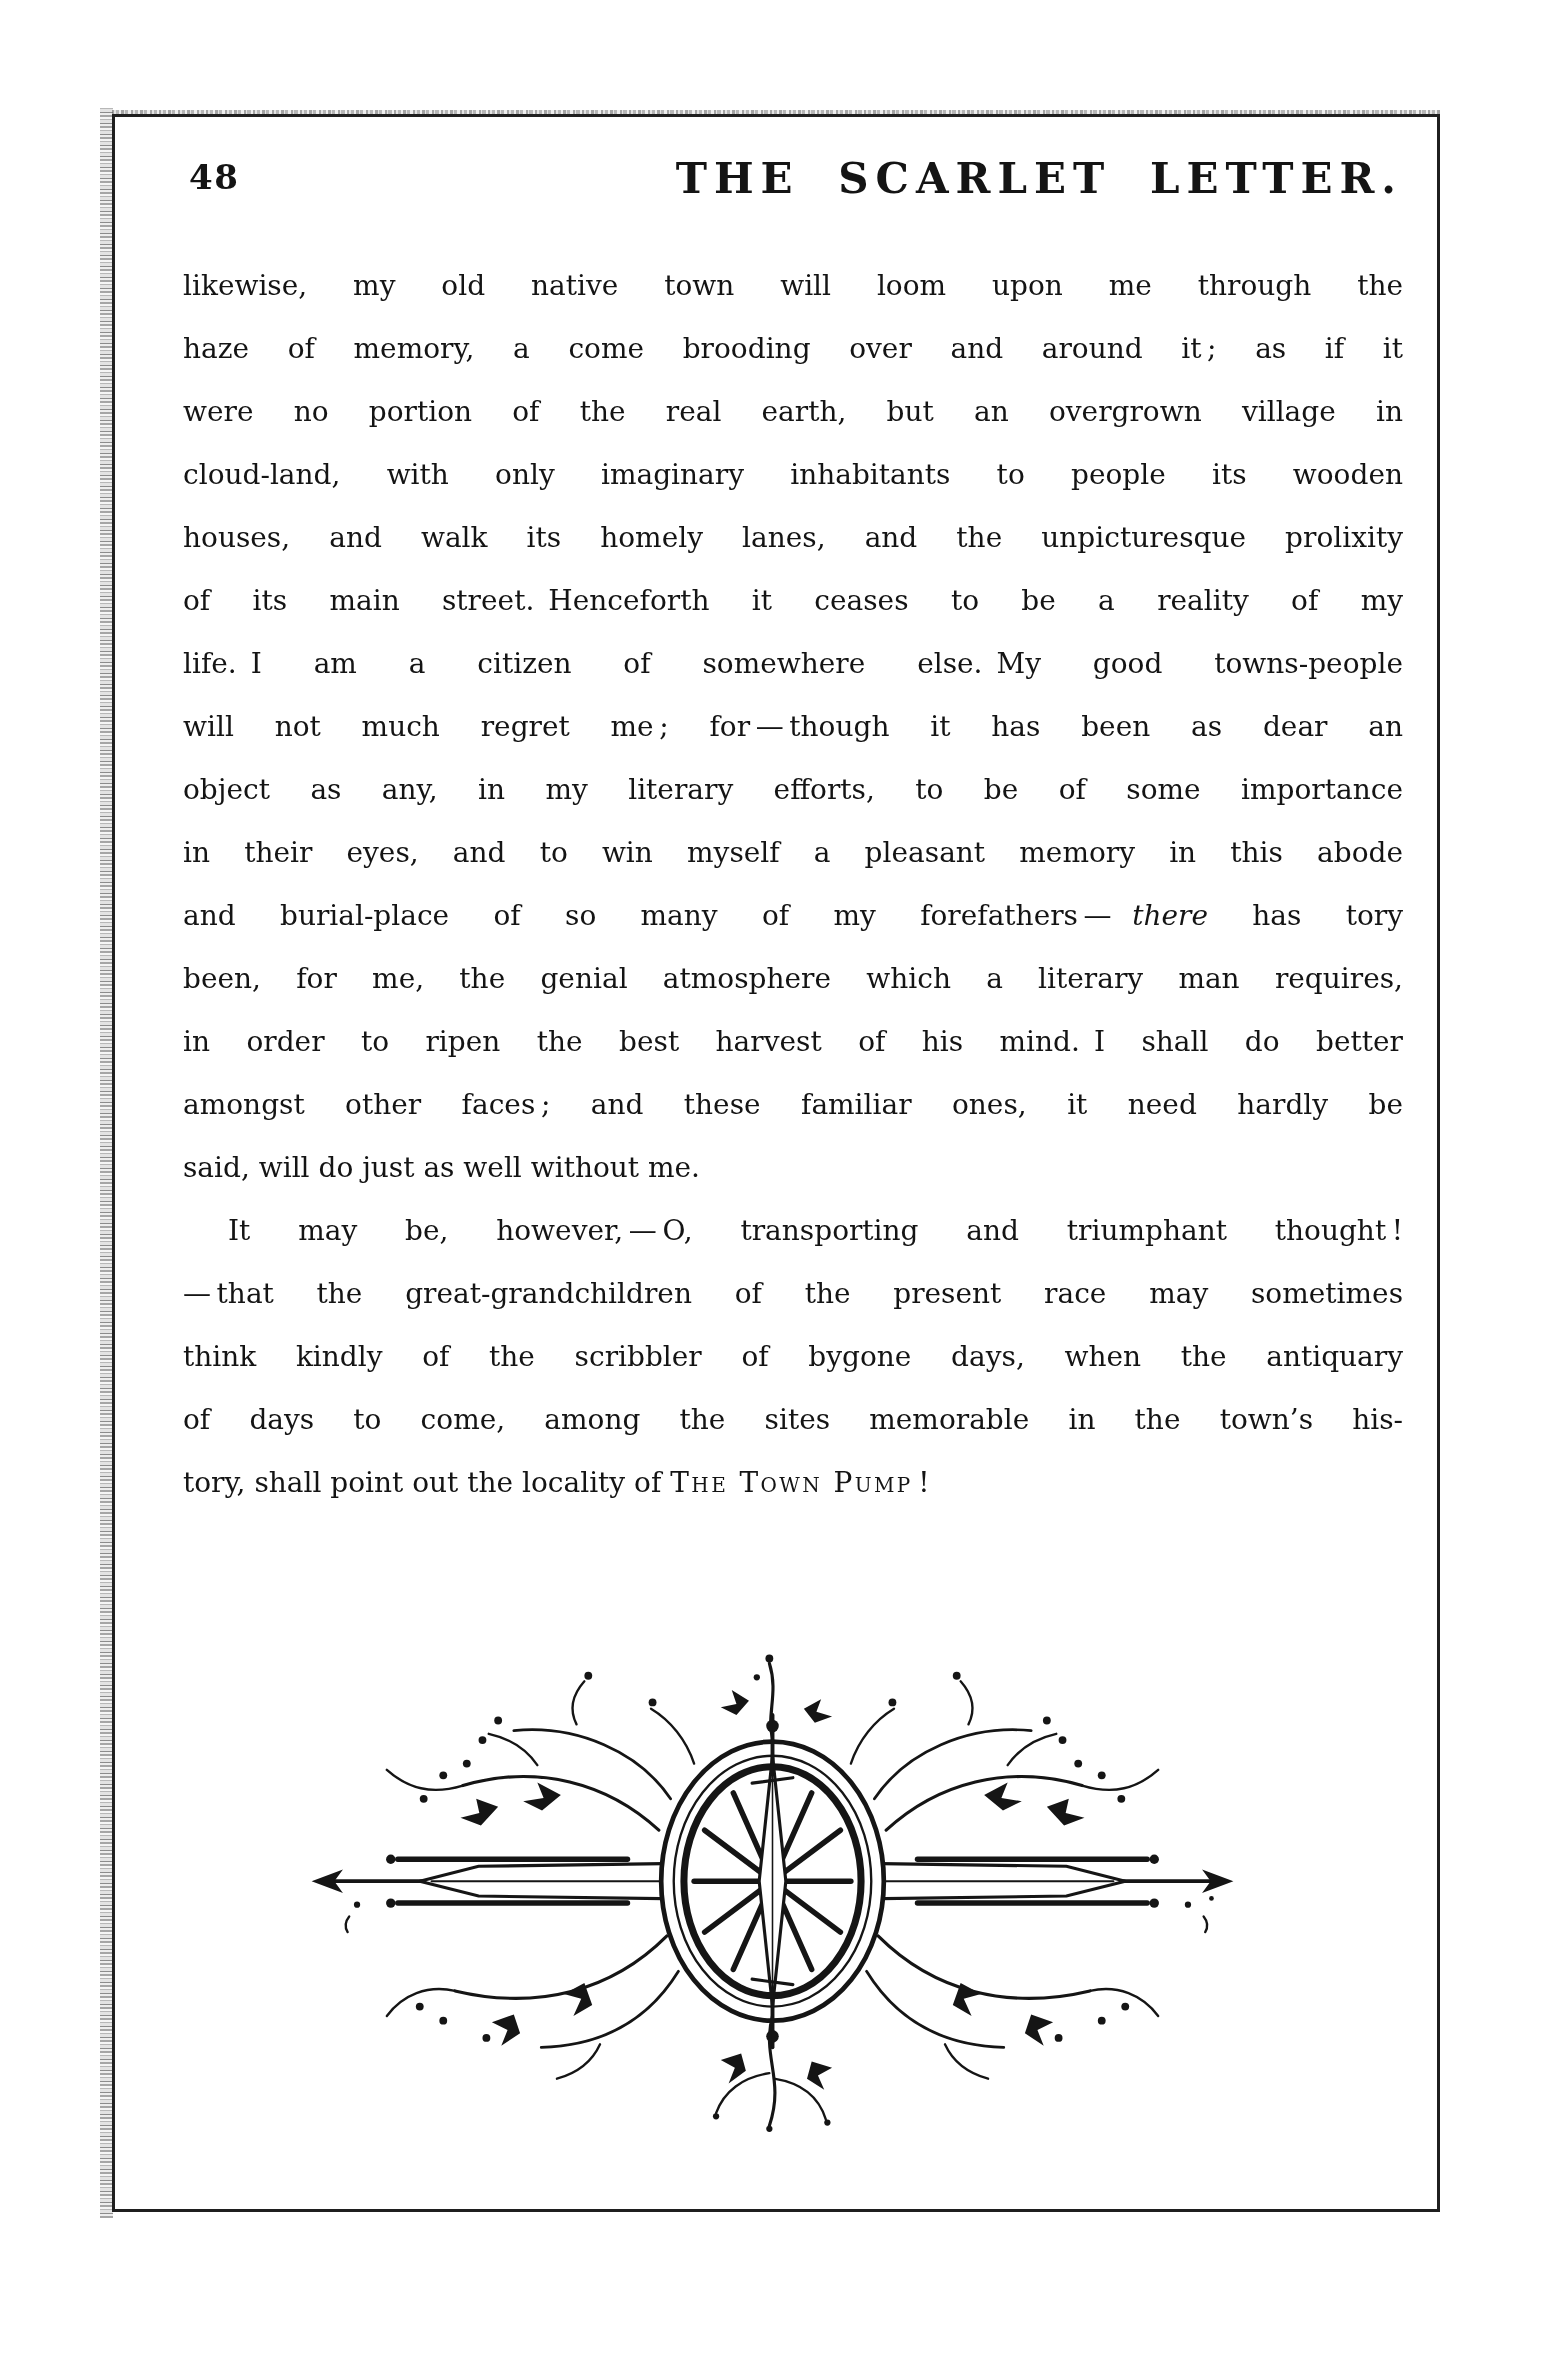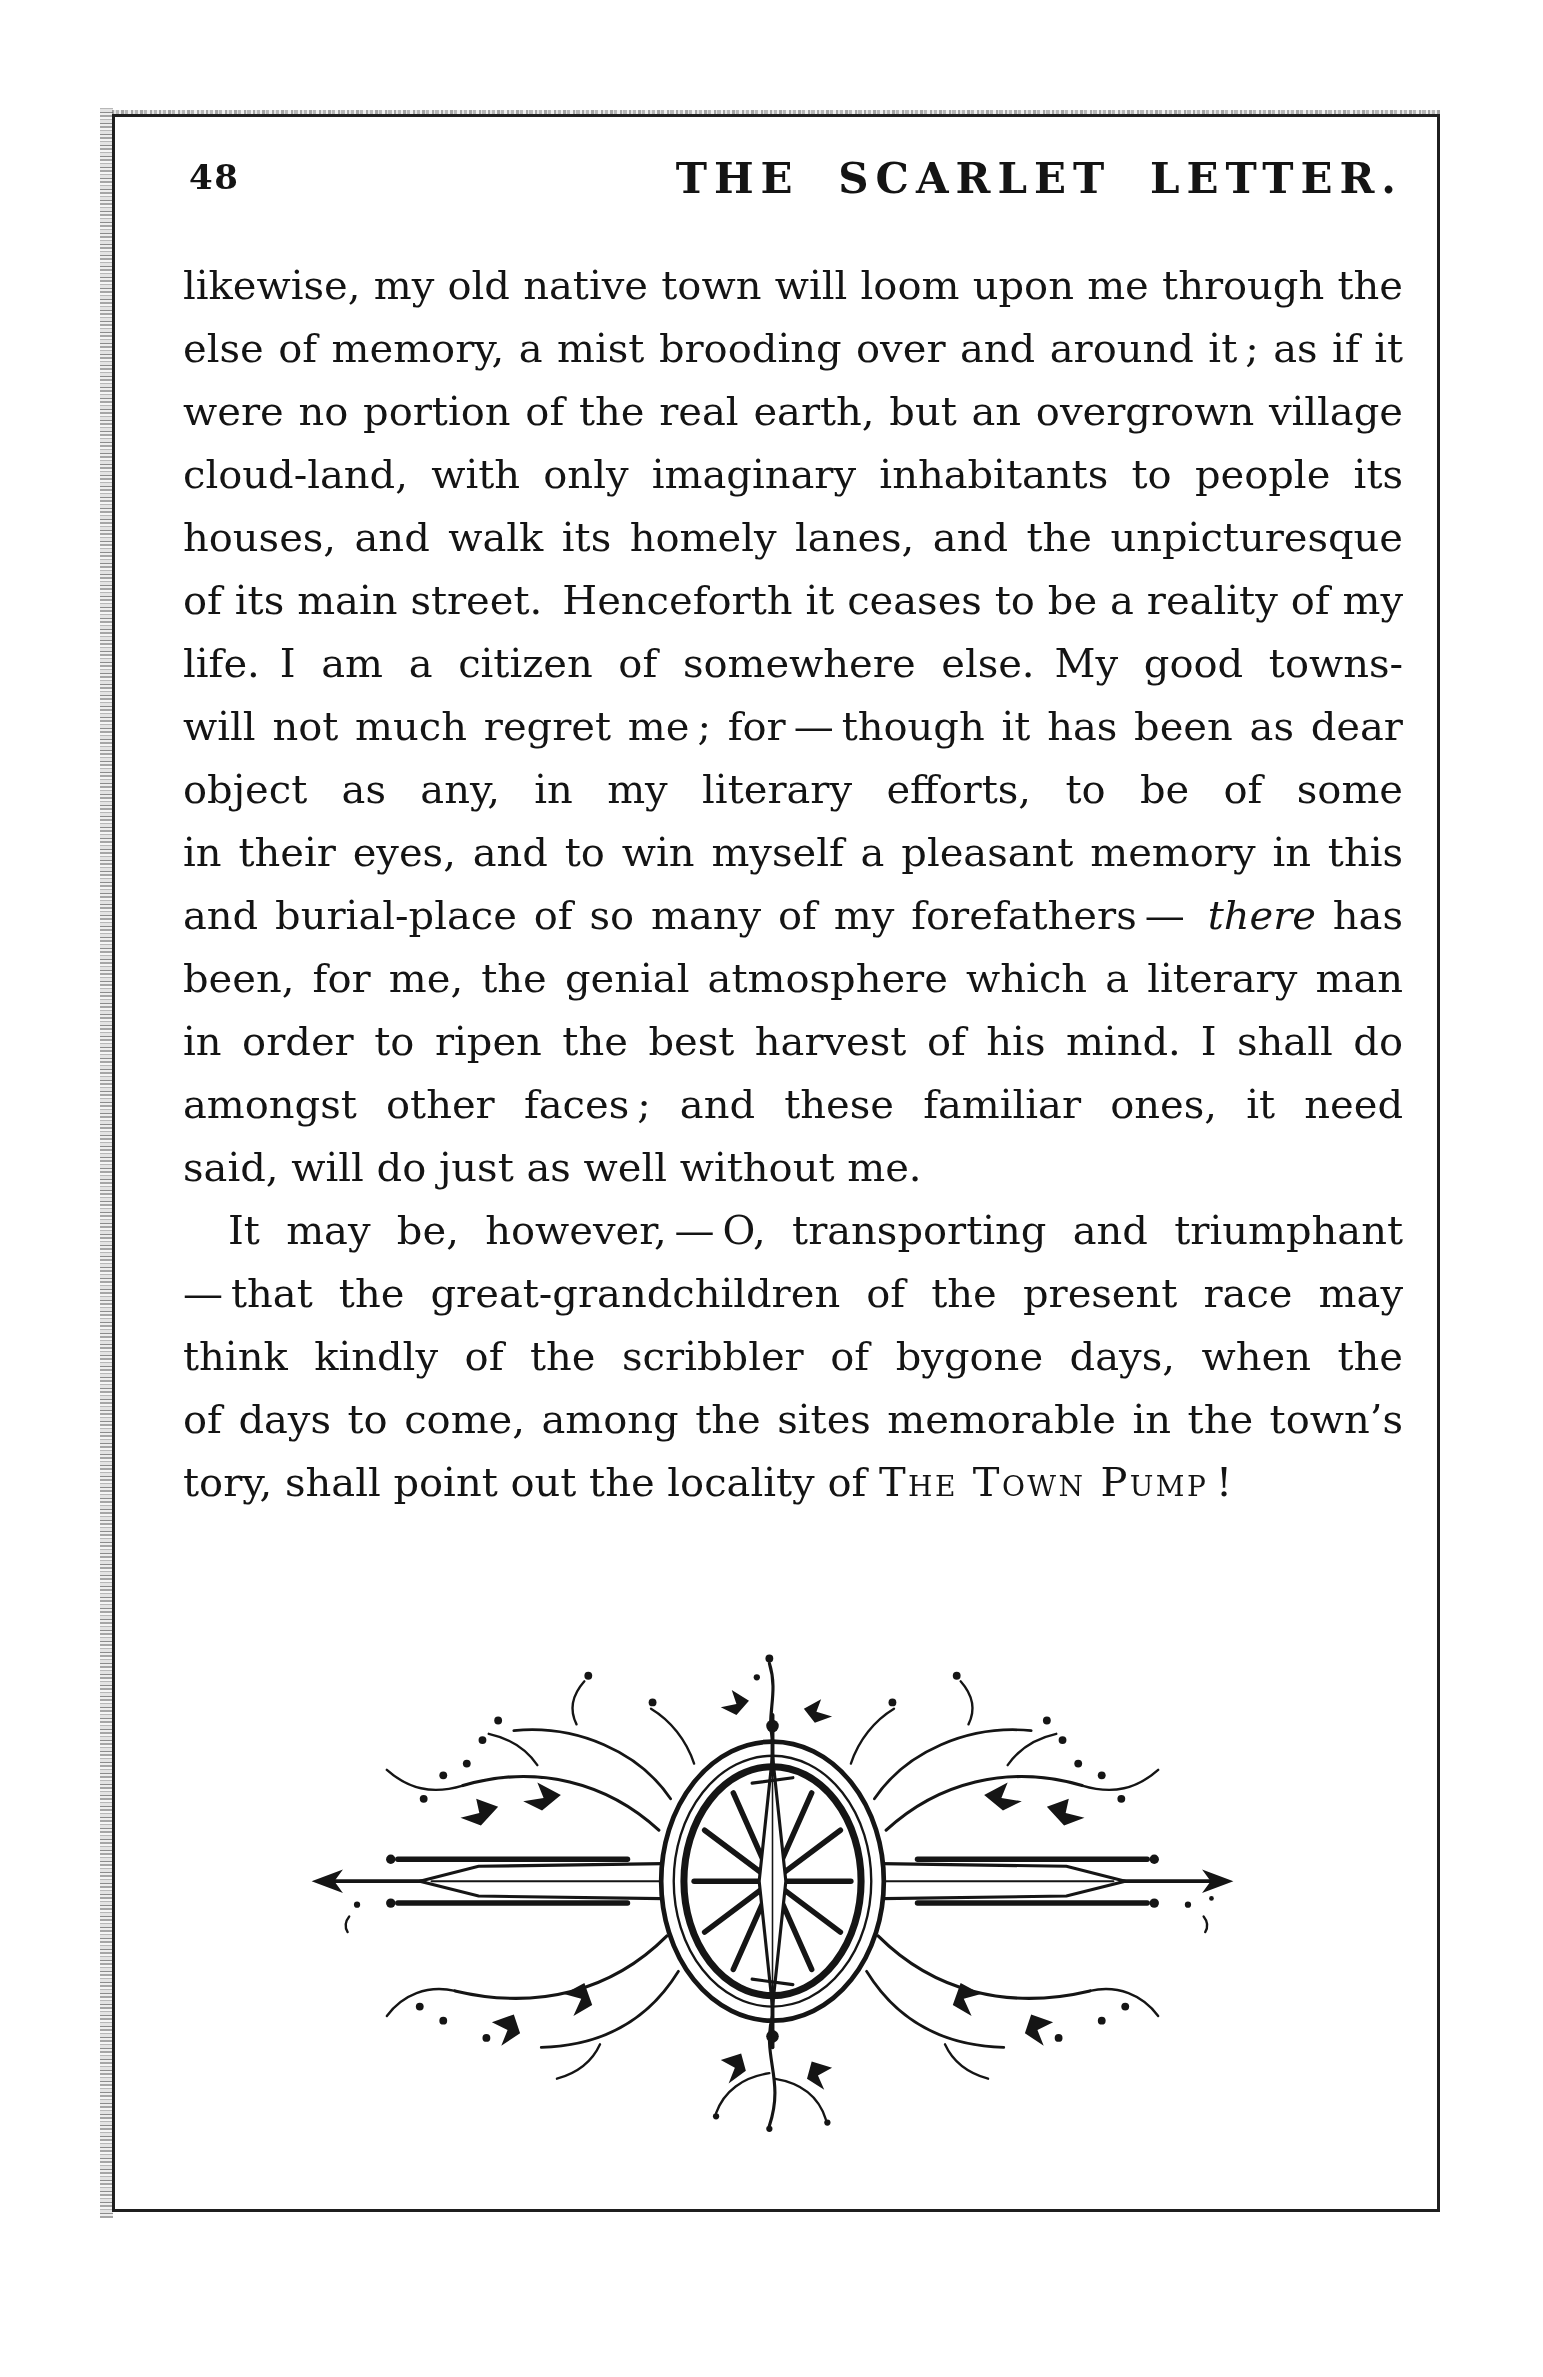--- a/index.html
+++ b/index.html
@@ -26,21 +26,21 @@
   .folio{
     position:absolute;left:189px;top:154px;font-size:34px;line-height:47px;
     font-weight:bold;letter-spacing:1.6px;
   }
   .running-title{
     position:absolute;left:183px;top:156px;width:1220px;text-align:right;
     font-size:42px;line-height:45px;font-weight:bold;letter-spacing:7px;word-spacing:17px;
   }
   .body-text{
     position:absolute;left:183px;top:254px;width:1220px;
-    font-size:40px;
+    font-size:28px;
   }
   .line{
     height:63px;line-height:63px;
     text-align:justify;text-align-last:justify;
     overflow:hidden;
   }
   .line.para-end{text-align-last:left;}
   .line.indent{text-indent:45px;}
   .it{font-style:italic;margin-left:15px;}
   .sc{font-variant:small-caps;letter-spacing:2.4px;}
@@ -55,21 +55,21 @@
 <div class="edge-texture"></div>
 <div class="top-texture"></div>
 
 <div class="page-frame"></div>
 
 <div class="folio">48</div>
 <div class="running-title">THE SCARLET LETTER.</div>
 
 <div class="body-text">
     <div class="line"><span>likewise, my old native town will loom upon me through the</span></div>
-    <div class="line"><span>else of memory, a mist brooding over and around it ; as if it</span></div>
+    <div class="line"><span>haze of memory, a come brooding over and around it ; as if it</span></div>
     <div class="line"><span>were no portion of the real earth, but an overgrown village in</span></div>
     <div class="line"><span>cloud-land, with only imaginary inhabitants to people its wooden</span></div>
     <div class="line"><span>houses, and walk its homely lanes, and the unpicturesque prolixity</span></div>
     <div class="line"><span>of its main street. Henceforth it ceases to be a reality of my</span></div>
     <div class="line"><span>life. I am a citizen of somewhere else. My good towns-people</span></div>
     <div class="line"><span>will not much regret me ; for — though it has been as dear an</span></div>
     <div class="line"><span>object as any, in my literary efforts, to be of some importance</span></div>
     <div class="line"><span>in their eyes, and to win myself a pleasant memory in this abode</span></div>
     <div class="line"><span>and burial-place of so many of my forefathers — </span><span class="it">there</span><span> has tory</span></div>
     <div class="line"><span>been, for me, the genial atmosphere which a literary man requires,</span></div>

